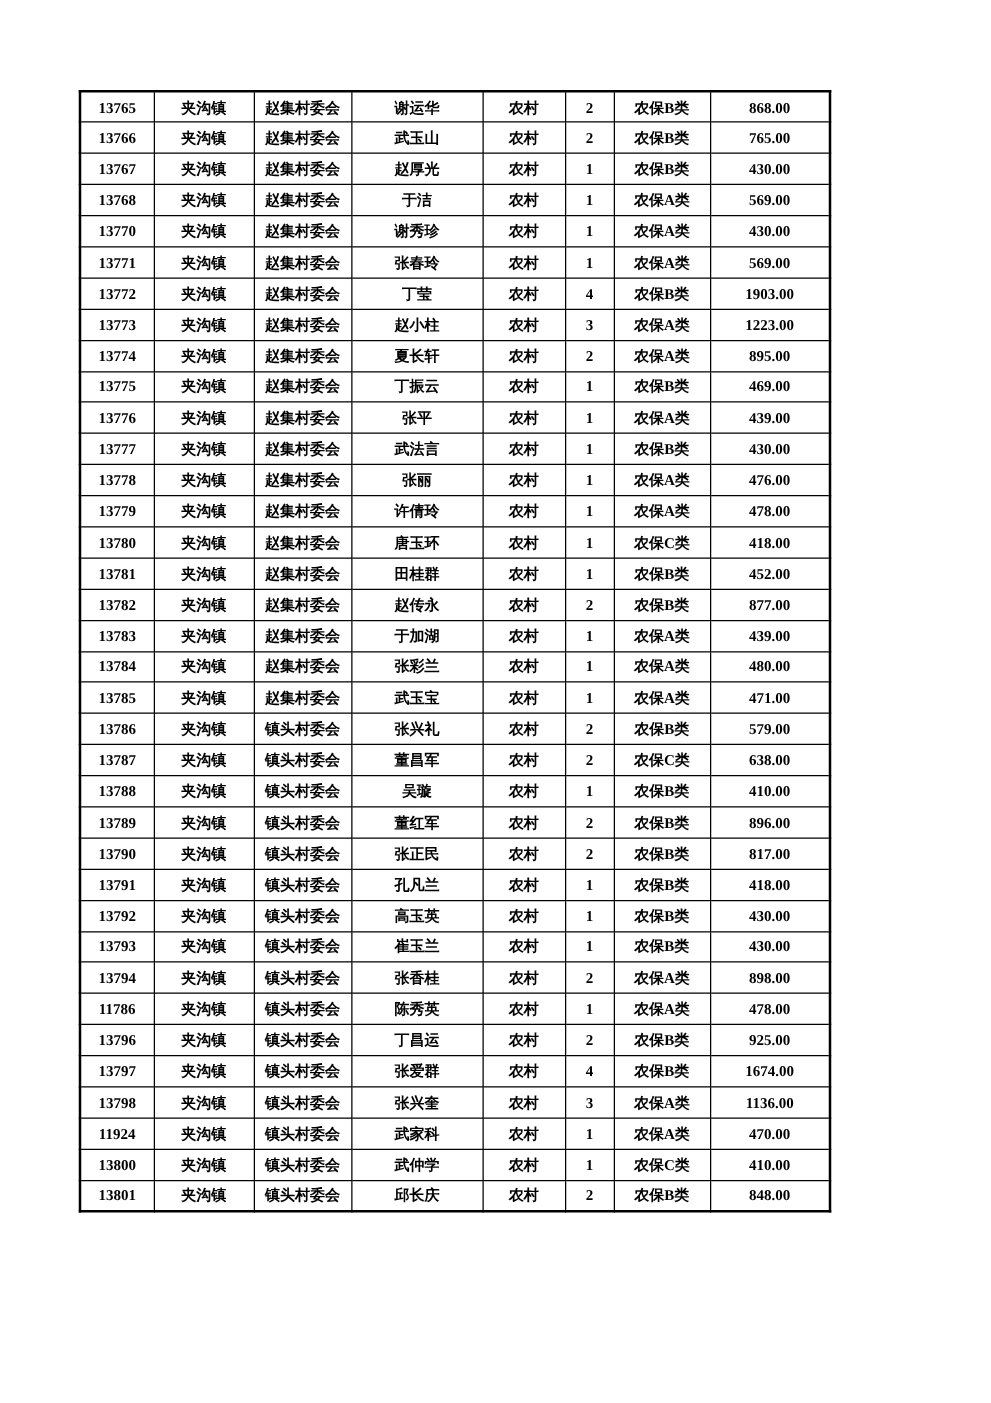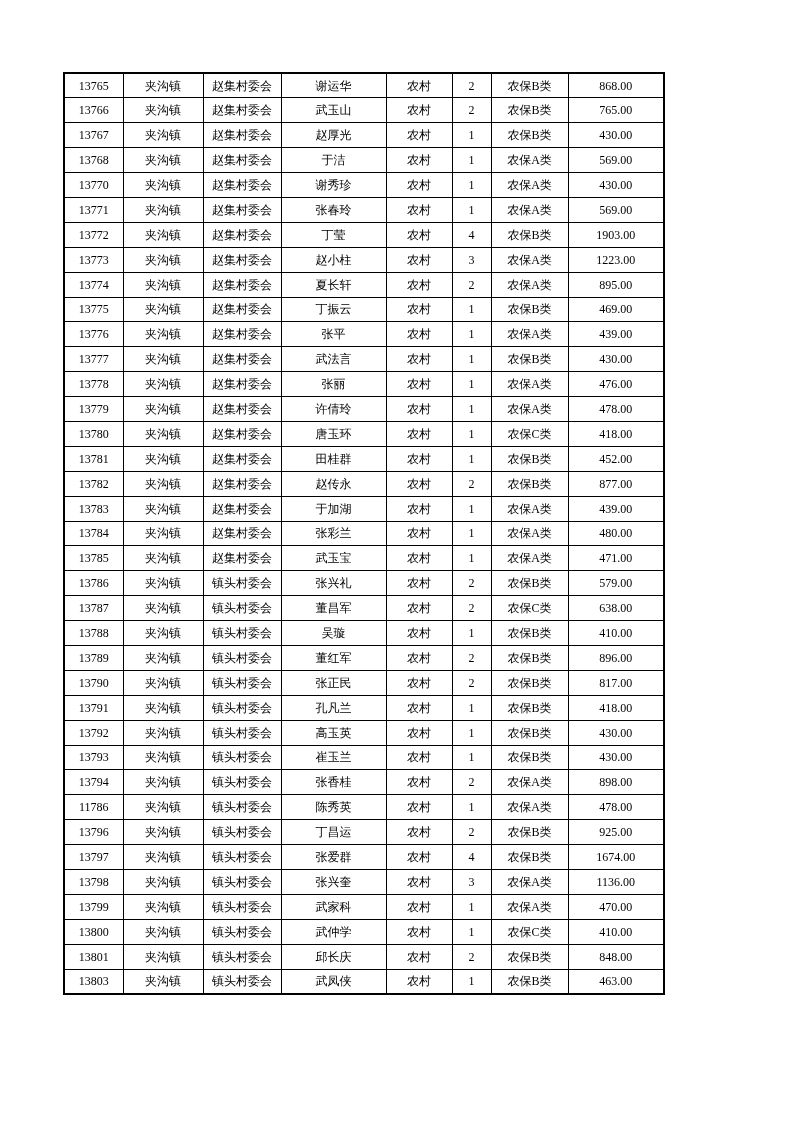--- a/index.html
+++ b/index.html
@@ -13,20 +13,21 @@
     position: relative;
     font-family: "Liberation Serif", "DejaVu Serif", serif;
     color: #000000;
   }
   .page {
     position: absolute;
     left: 0; top: 0;
     width: 793px;
     height: 1122px;
     background: #ffffff;
+    font-weight: bold;
   }
   table.data-table {
     position: absolute;
     left: 63px;
     top: 72px;
     width: 600px;
     border-collapse: collapse;
     table-layout: fixed;
     border: 2px solid #000000;
   }
@@ -393,21 +394,21 @@
           <td>13798</td>
           <td>夹沟镇</td>
           <td>镇头村委会</td>
           <td>张兴奎</td>
           <td>农村</td>
           <td>3</td>
           <td>农保A类</td>
           <td>1136.00</td>
         </tr>
         <tr>
-          <td>13799</td>
+          <td>11924</td>
           <td>夹沟镇</td>
           <td>镇头村委会</td>
           <td>武家科</td>
           <td>农村</td>
           <td>1</td>
           <td>农保A类</td>
           <td>470.00</td>
         </tr>
         <tr>
           <td>13800</td>
@@ -421,26 +422,16 @@
         </tr>
         <tr>
           <td>13801</td>
           <td>夹沟镇</td>
           <td>镇头村委会</td>
           <td>邱长庆</td>
           <td>农村</td>
           <td>2</td>
           <td>农保B类</td>
           <td>848.00</td>
-        </tr>
-        <tr>
-          <td>13803</td>
-          <td>夹沟镇</td>
-          <td>镇头村委会</td>
-          <td>武凤侠</td>
-          <td>农村</td>
-          <td>1</td>
-          <td>农保B类</td>
-          <td>463.00</td>
         </tr>
       </tbody>
   </table>
 </div>
 
 </body></html>

